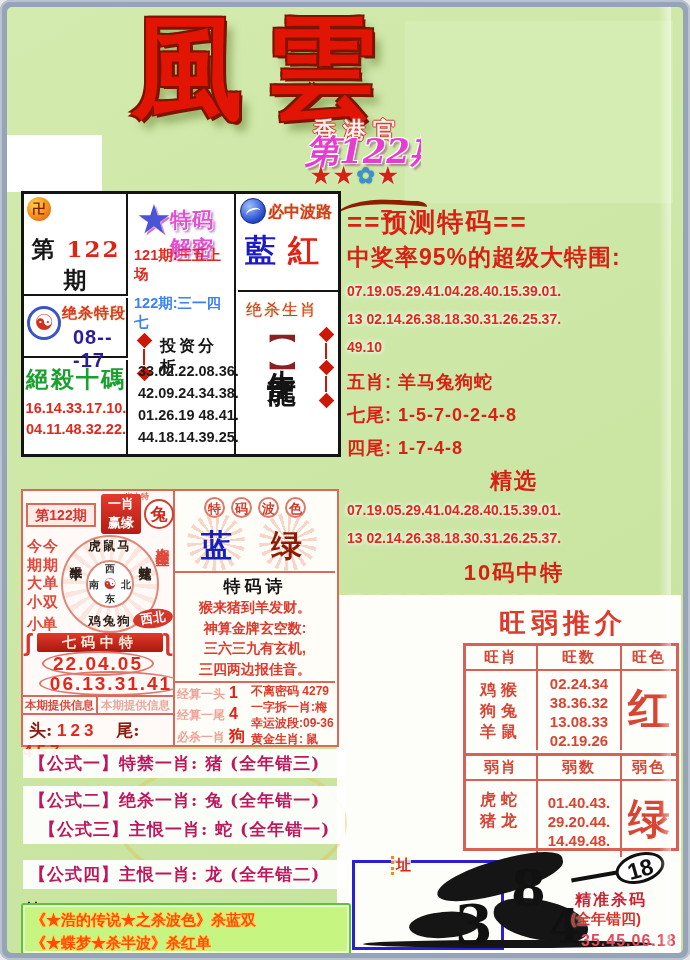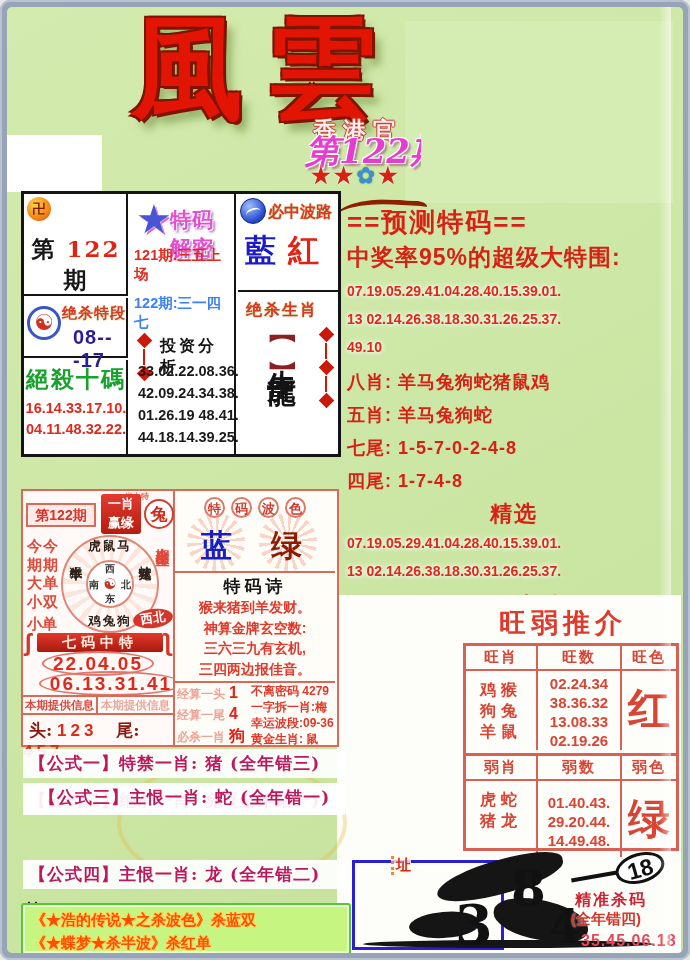--- a/index.html
+++ b/index.html
@@ -61,21 +61,21 @@
   .knot i{display:block;width:11px;height:11px;background:#cc1808;transform:rotate(45deg);margin:3px auto;}
   .knot s{display:block;width:2px;height:16px;background:#cc1808;margin:0 auto;}
   .globe-icon{left:2px;top:4px;width:26px;height:26px;border-radius:50%;
               background:radial-gradient(circle at 35% 30%,#9fc0ff,#2a4fd0 65%,#15277e);
               border:1px solid #15277e;}
   .globe-icon:after{content:"";position:absolute;left:5px;top:9px;width:15px;height:8px;
               border-top:2px solid #fff;border-radius:50%;transform:rotate(-18deg);}
   .bzbl-label{left:30px;top:8px;font-size:16px;font-weight:bold;color:#e03424;text-shadow:0 0 2px #9fd06a;}
   .blue-red{left:0;top:36px;width:100px;text-align:center;font-size:31px;font-weight:bold;letter-spacing:12px;}
   .blue-red .b{color:#1a1ac8;} .blue-red .r{color:#e02315;}
-  .jssx-label{left:8px;top:6px;font-size:16px;font-weight:bold;color:#e03424;letter-spacing:2px;text-shadow:0 0 2px #9fd06a;}
+  .jssx-label{left:8px;top:6px;font-size:16px;font-weight:normal;color:#e03424;letter-spacing:2px;text-shadow:0 0 2px #9fd06a;}
   .nhl{left:24px;top:28px;width:40px;text-align:center;}
   .nhl .brk{display:block;color:#8b2020;font-size:26px;font-weight:bold;transform:rotate(90deg);height:20px;line-height:20px;}
   .nhl .ani{display:block;writing-mode:vertical-rl;font-size:29px;font-weight:bold;color:#141414;margin:4px auto;letter-spacing:4px;}
 
   
   .pred{left:340px;top:198px;width:334px;color:#d92015;font-weight:bold;}
   .pred .hd{text-align:left;font-size:26px;letter-spacing:2px;margin-bottom:2px;}
   .pred .sub{font-size:23px;letter-spacing:1px;margin-bottom:4px;}
   .pred .nums{font-size:14px;line-height:28px;color:#e02818;text-shadow:0 0 4px #fff,0 0 6px #fff;}
   .pred .row{font-size:18px;margin-top:9px;letter-spacing:1px;}
@@ -154,21 +154,21 @@
   .b-rows{left:2px;top:193px;width:74px;}
   .b-rows .r{height:21px;}
   .b-rows .lab{color:#efa396;font-size:12px;font-weight:bold;}
   .b-rows .val{color:#e02315;font-size:16px;font-weight:bold;margin-left:4px;}
   .b-right{left:76px;top:192px;width:84px;font-size:12px;font-weight:bold;color:#e0382a;line-height:16px;}
 
   
   .watermark{left:110px;top:752px;width:230px;height:128px;border:4px solid rgba(225,185,70,.35);border-radius:50%;}
   .formula{left:16px;width:322px;height:29px;background:rgba(255,255,255,.92);color:#be185d;
            font-weight:bold;font-size:17px;font-family:"DejaVu Serif",serif;padding:3px 6px;letter-spacing:1px;white-space:nowrap;}
-  .f1{top:742px;} .f2{top:779px;} .f3{top:776px;padding-left:16px;} .f4{top:853px;}
+  .f1{top:742px;} .f2{top:779px;} .f3{top:808px;padding-left:16px;} .f4{top:853px;}
   .dots{left:20px;top:884px;font-size:14px;font-weight:bold;color:#222;letter-spacing:3px;}
 
   
   .greenbox{left:14px;top:896px;width:330px;height:52px;background:#c7f582;border:2px solid #58c832;
             box-shadow:inset 0 0 0 2px #eaffd2;border-radius:3px;padding:3px 8px;}
   .greenbox div{font-size:15px;font-weight:bold;color:#ff4e00;line-height:23px;white-space:nowrap;
             text-shadow:1px 1px 0 #ffd95e,-1px -1px 0 #ffd95e,1px -1px 0 #ffd95e,-1px 1px 0 #ffd95e;}
 
   
   .art{left:336px;top:845px;width:334px;height:103px;}
@@ -268,21 +268,20 @@
     </div>
 
     <div class="abs pred">
       <div class="hd">==预测特码==</div>
       <div class="sub">中奖率95%的超级大特围:</div>
       <div class="nums">
         <div>07.19.05.29.41.04.28.40.15.39.01.</div>
         <div>13 02.14.26.38.18.30.31.26.25.37.</div>
         <div>49.10</div>
       </div>
-      <div class="row"><span>八肖:</span> <span>羊马兔狗蛇猪鼠鸡</span></div>
       <div class="row"><span>五肖:</span> <span>羊马兔狗蛇</span></div>
       <div class="row"><span>七尾:</span> <span>1-5-7-0-2-4-8</span></div>
       <div class="row"><span>四尾:</span> <span>1-7-4-8</span></div>
       <div class="ctr">精选</div>
       <div class="nums">
         <div>07.19.05.29.41.04.28.40.15.39.01.</div>
         <div>13 02.14.26.38.18.30.31.26.25.37.</div>
       </div>
       <div class="ctr">10码中特</div>
       <div class="nums">07.19.05.29.41.04.28.40.15.39.01.</div>

